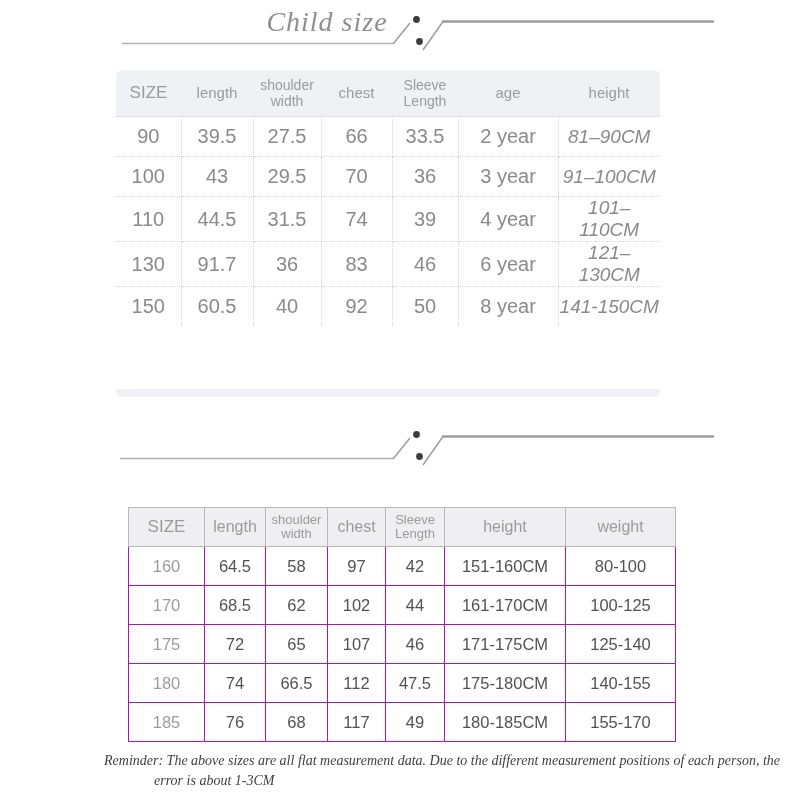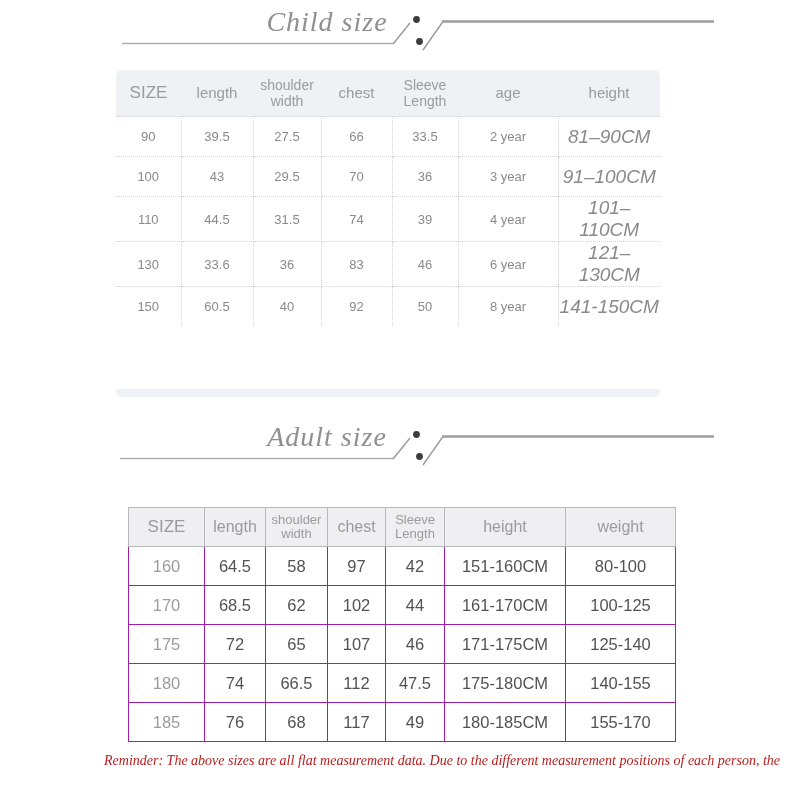--- a/index.html
+++ b/index.html
@@ -27,21 +27,21 @@
   .child-table th{
     background:#f0f1f4;border:none;height:46px;
     font-weight:400;font-size:15px;color:#9b9b9d;line-height:1.15;
     text-align:center;padding:0;
   }
   .child-table th:first-child{font-size:17px;border-top-left-radius:6px;}
   .child-table th:last-child{border-top-right-radius:6px;}
   .child-table th:nth-child(3),.child-table th:nth-child(5){font-size:14px;}
   .child-table td{
     border:1px dotted #d3d3da;height:39px;padding:0;
-    text-align:center;font-size:13px;color:#8a8a8c;background:#ffffff;
+    text-align:center;font-size:20px;color:#8a8a8c;background:#ffffff;
   }
   .child-table td:first-child{border-left:none;}
   .child-table td:last-child{border-right:none;font-size:19px;font-style:italic;}
   .child-table tr:last-child td{border-bottom:none;}
   .child-table-footer{
     position:absolute;left:116px;top:389px;width:544px;height:8px;
     background:#f1f2f5;border-radius:0 0 5px 5px;
   }
   
   .adult-table{
@@ -58,21 +58,21 @@
   .adult-table th:nth-child(3),.adult-table th:nth-child(5){font-size:13px;}
   .adult-table td{
     border:1px solid #a21caf;height:38px;padding:0;
     text-align:center;font-size:16.5px;color:#525254;background:#ffffff;
   }
   .adult-table td:first-child{color:#9b9b9d;}
   
   .reminder{
     position:absolute;left:104px;top:751px;width:620px;
     font-family:"Liberation Serif", serif;font-style:italic;
-    font-size:14px;color:#b91c1c;line-height:20px;
+    font-size:14px;color:#404040;line-height:20px;
   }
   .reminder .line{white-space:nowrap;}
   .reminder .line2{padding-left:50px;}
 </style>
 </head>
 <body>
 
 <div class="section-head" style="top:0;">
   <svg width="800" height="56" viewBox="0 0 800 56">
     <line x1="110" y1="43.5" x2="381" y2="43.5" stroke="#b0b0b2" stroke-width="1.4"></line>
@@ -129,21 +129,21 @@
         <td>110</td>
         <td>44.5</td>
         <td>31.5</td>
         <td>74</td>
         <td>39</td>
         <td>4 year</td>
         <td>101–110CM</td>
       </tr>
       <tr>
         <td>130</td>
-        <td>33.6</td>
+        <td>91.7</td>
         <td>36</td>
         <td>83</td>
         <td>46</td>
         <td>6 year</td>
         <td>121–130CM</td>
       </tr>
       <tr>
         <td>150</td>
         <td>60.5</td>
         <td>40</td>
@@ -158,21 +158,20 @@
 
 <div class="section-head" style="top:415px;">
   <svg width="800" height="56" viewBox="0 0 800 56">
     <line x1="108" y1="43.5" x2="381" y2="43.5" stroke="#b0b0b2" stroke-width="1.4"></line>
     <line x1="381" y1="44" x2="398" y2="23" stroke="#9a9a9c" stroke-width="1.4"></line>
     <circle cx="404.5" cy="19.5" r="3.4" fill="#3c3c3e"></circle>
     <circle cx="407.5" cy="41.5" r="3.4" fill="#3c3c3e"></circle>
     <line x1="411" y1="50" x2="431" y2="21.5" stroke="#9a9a9c" stroke-width="1.4"></line>
     <line x1="430" y1="21.5" x2="702" y2="21.5" stroke="#9d9d9f" stroke-width="2.4"></line>
   </svg>
-  <div class="section-title">Adult size</div>
 </div>
 
 <table class="adult-table">
   <colgroup>
     <col style="width:76px">
       <col style="width:61px">
       <col style="width:62px">
     <col style="width:58px">
       <col style="width:59px">
       <col style="width:121px">
@@ -233,13 +232,14 @@
         <td>117</td>
         <td>49</td>
         <td>180-185CM</td>
         <td>155-170</td>
       </tr>
     </tbody>
 </table>
 
 <div class="reminder">
   <div class="line line1">Reminder: The above sizes are all flat measurement data. Due to the different measurement positions of each person, the</div>
+  <div class="line line2">error is about 1-3CM</div>
 </div>
 
 </body></html>

